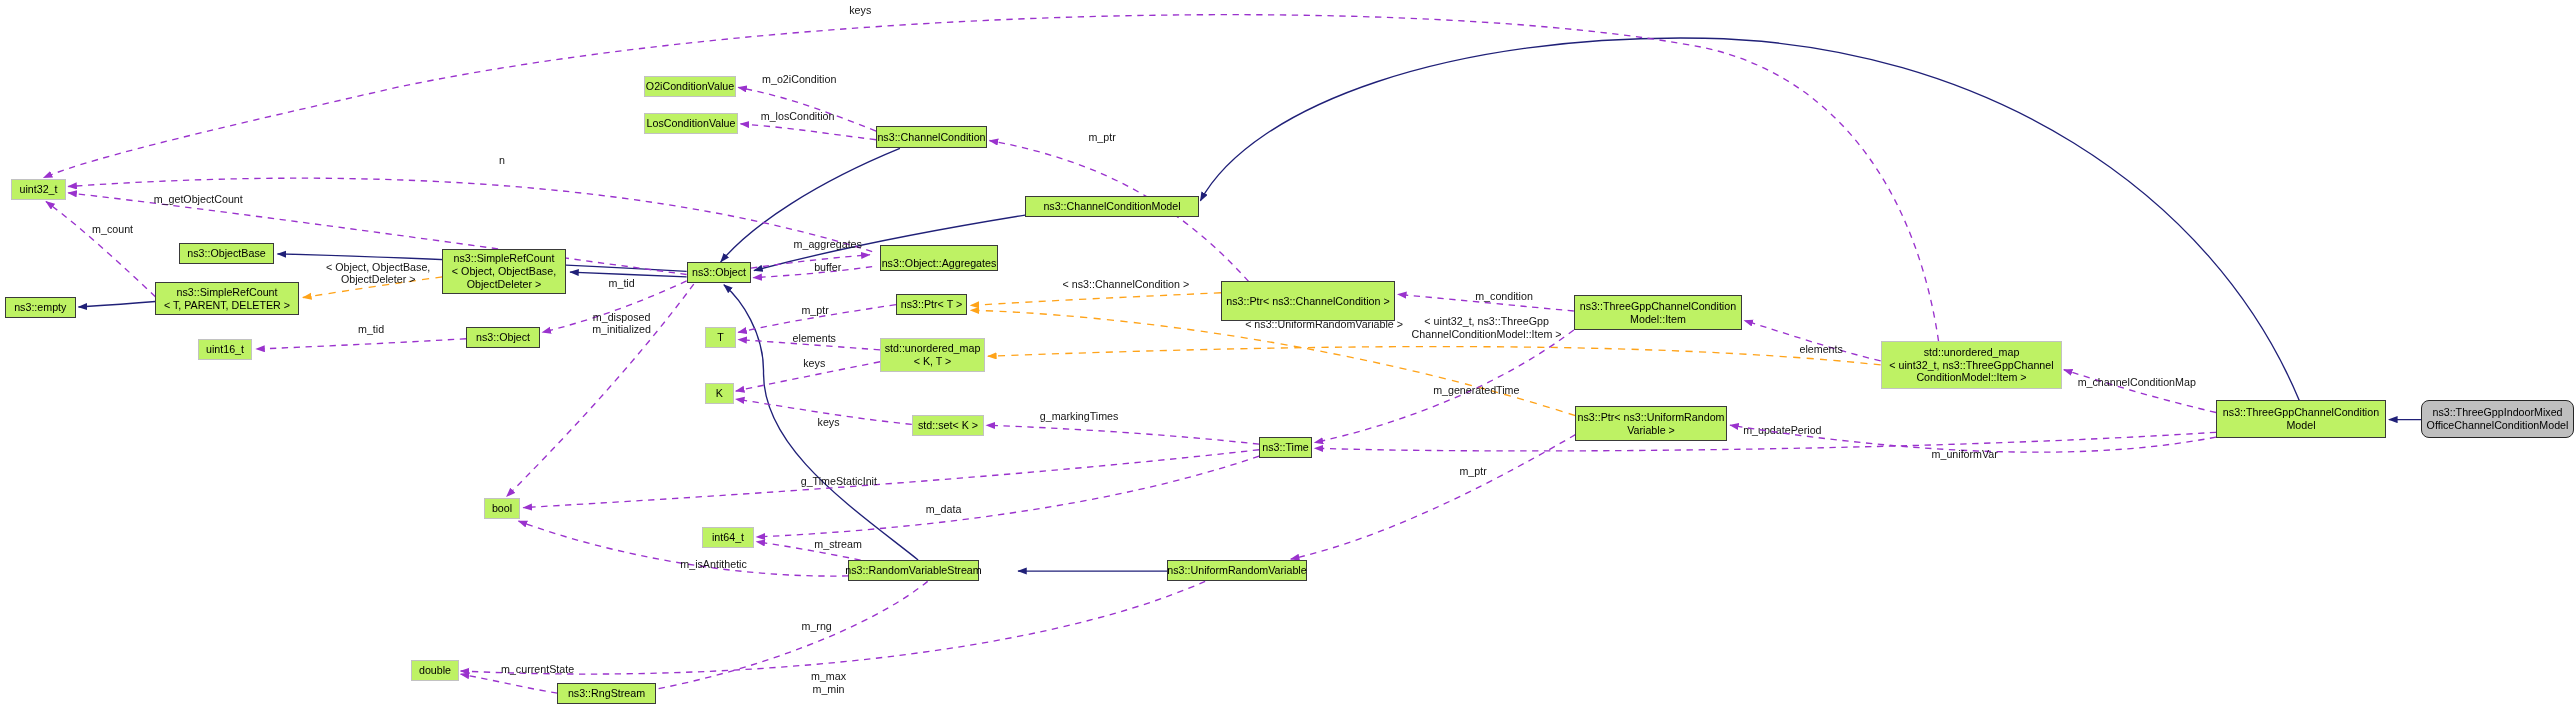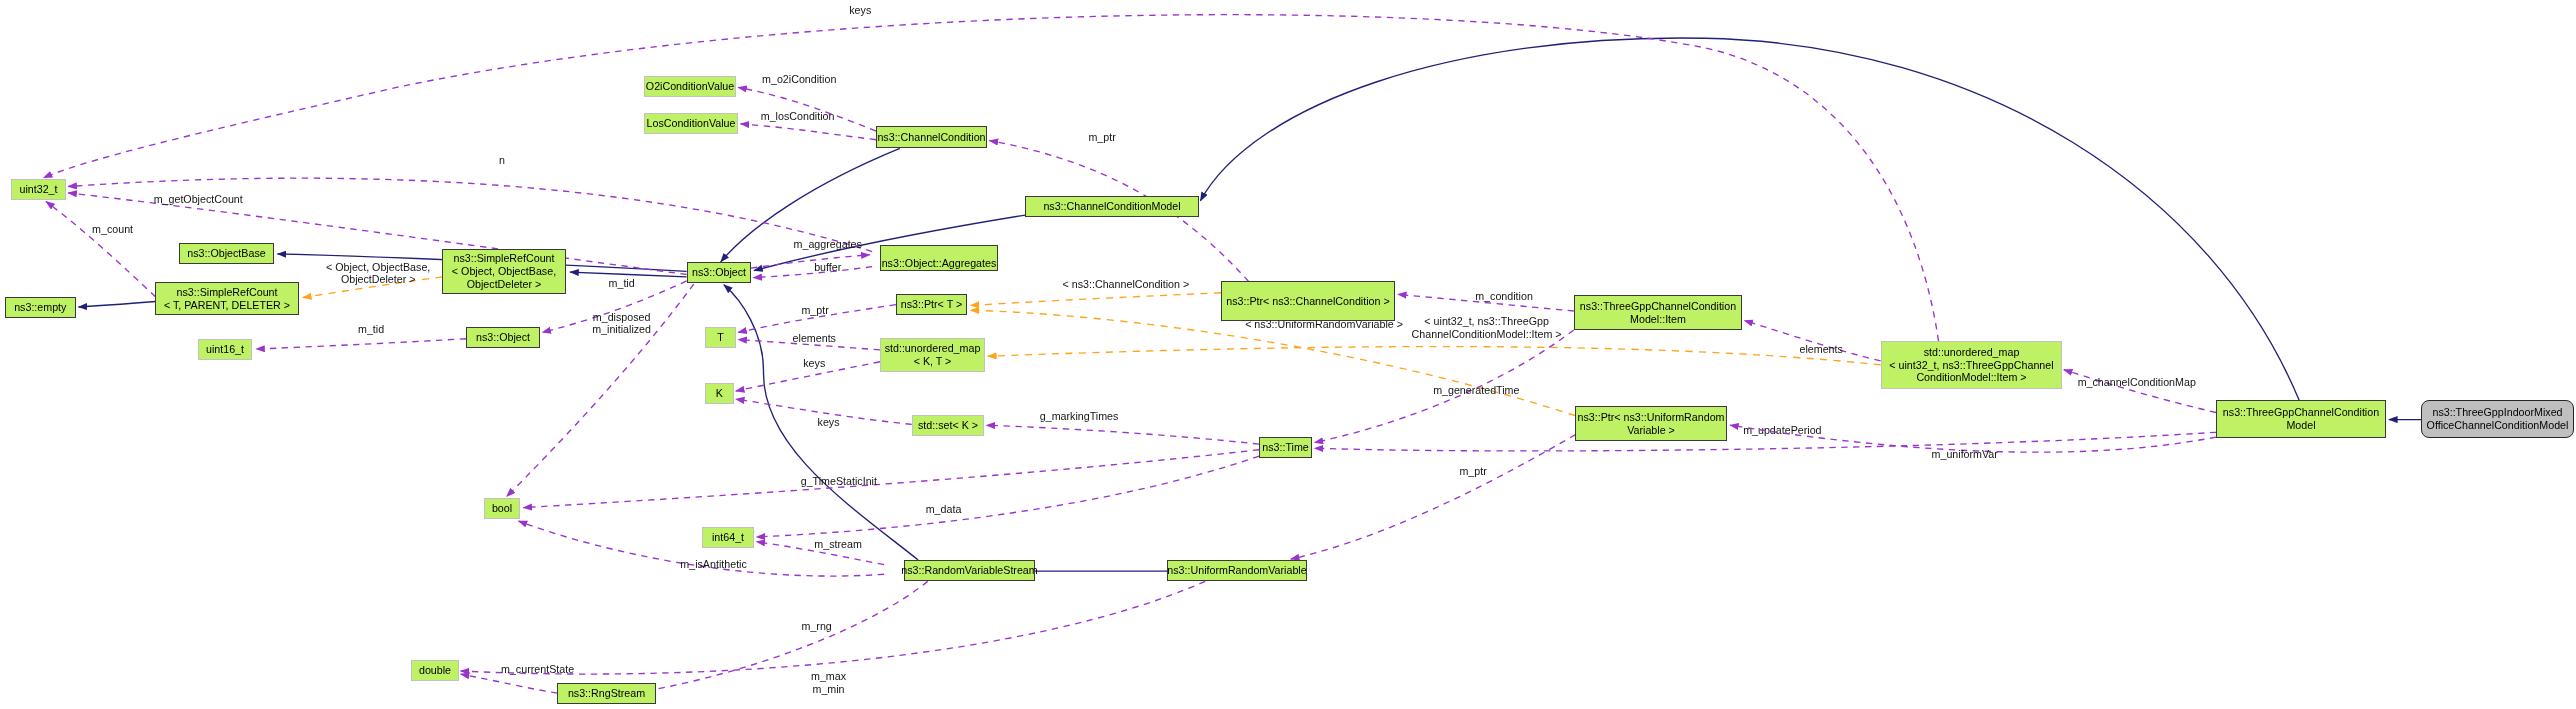--- a/index.html
+++ b/index.html
@@ -191,21 +191,21 @@
     </div>
     <div class="node class" style="left: 1259px; top: 437px; width: 53px; height: 21.4px;">
       <div>ns3::Time</div>
     </div>
     <div class="node plain" style="left: 484px; top: 498px; width: 36px; height: 21.4px;">
       <div>bool</div>
     </div>
     <div class="node plain" style="left: 702px; top: 527px; width: 52px; height: 21.4px;">
       <div>int64_t</div>
     </div>
-    <div class="node class" style="left: 904px; top: 560px; width: 131px; height: 21.4px;">
+    <div class="node class" style="left: 848px; top: 560px; width: 131px; height: 21.4px;">
       <div>ns3::RandomVariableStream</div>
     </div>
     <div class="node class" style="left: 1167px; top: 560px; width: 140px; height: 21.4px;">
       <div>ns3::UniformRandomVariable</div>
     </div>
     <div class="node plain" style="left: 411px; top: 660px; width: 48px; height: 21.4px;">
       <div>double</div>
     </div>
     <div class="node class" style="left: 557px; top: 683px; width: 99px; height: 21.4px;">
       <div>ns3::RngStream</div>

